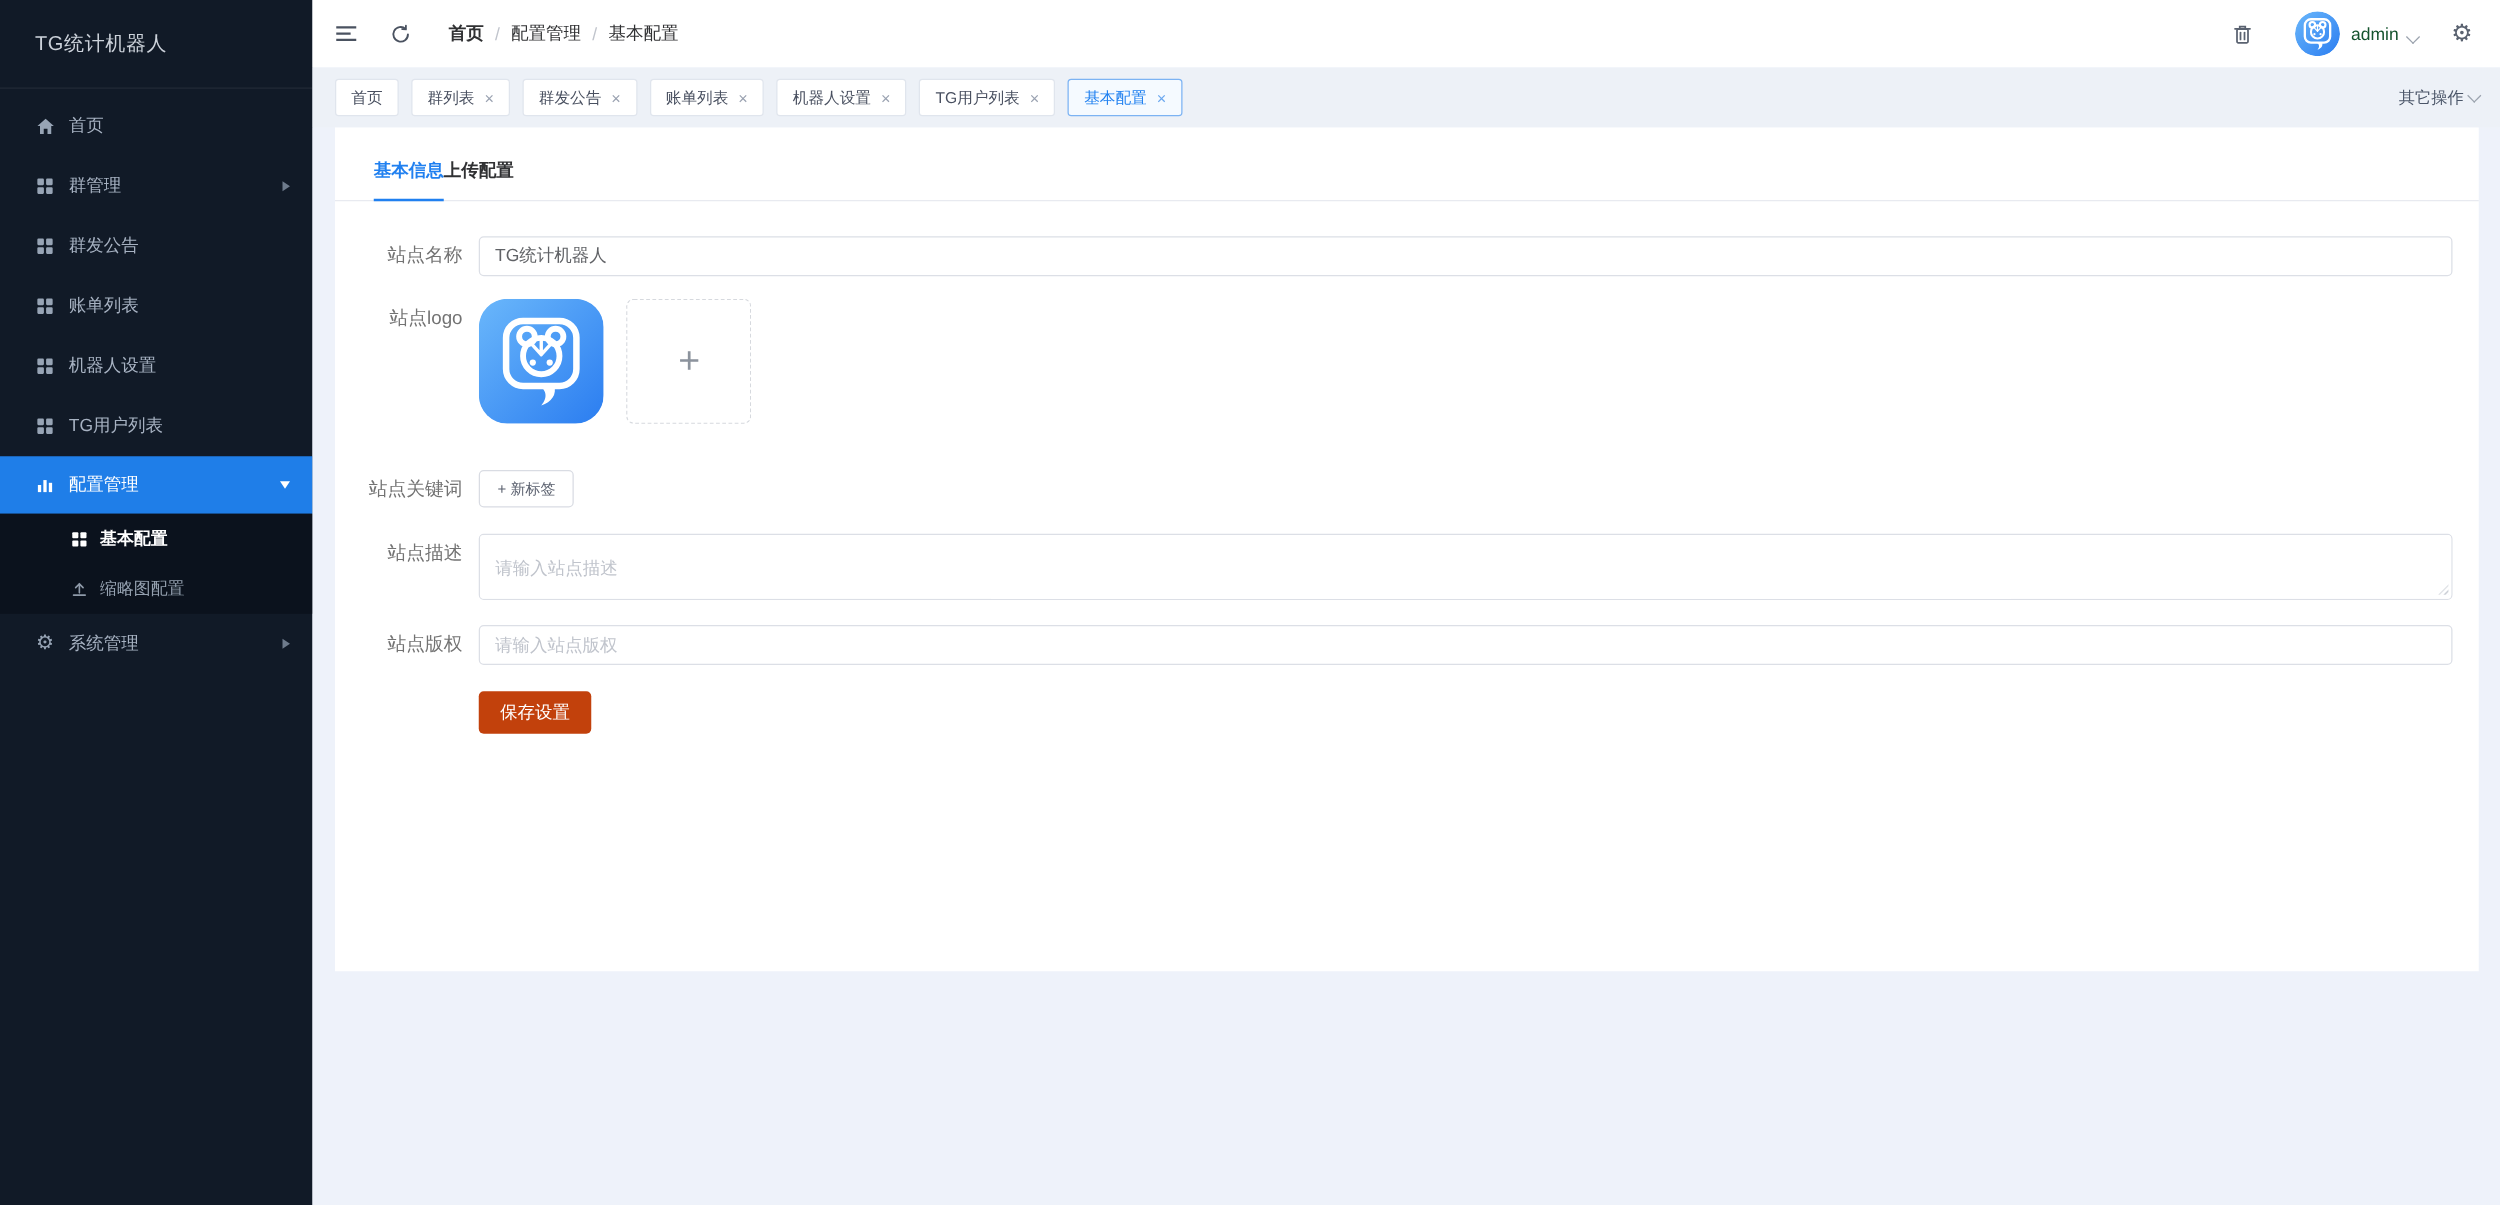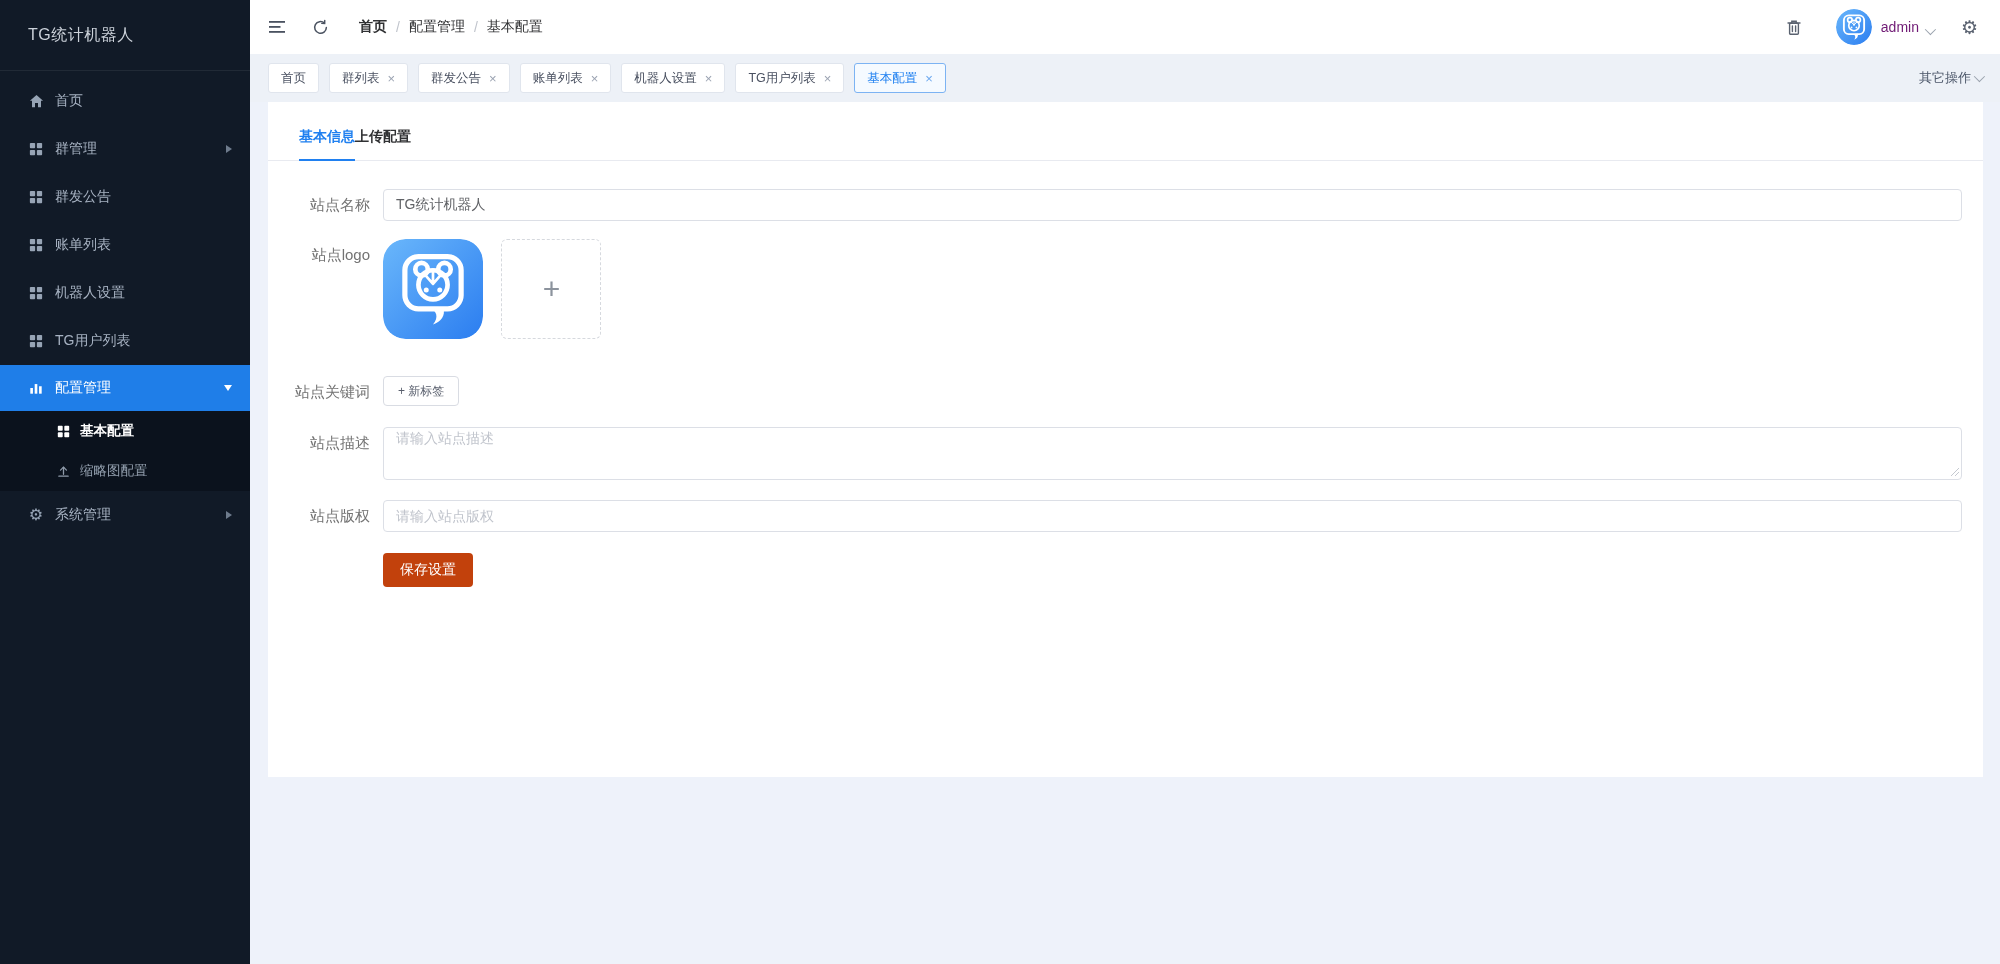--- a/index.html
+++ b/index.html
@@ -31,21 +31,21 @@
   .navbar{height:54px;background:#fff;display:flex;align-items:center;padding:0 22px 0 18px;flex:none;}
   .nav-icon{display:flex;align-items:center;justify-content:center;color:#4a5260;cursor:pointer;}
   .fold{margin-right:26px;}
   .refresh{margin-right:30px;}
   .crumb{display:flex;align-items:center;font-size:14px;color:#303133;gap:9px;}
   .crumb .home{font-weight:bold;}
   .crumb .sep{color:#c0c4cc;}
   .nav-right{margin-left:auto;display:flex;align-items:center;}
   .trash{margin-right:34px;color:#5a6270;}
   .avatar{width:36px;height:36px;border-radius:50%;overflow:hidden;flex:none;cursor:pointer;}
-  .uname{margin-left:9px;font-size:14px;color:#701a75;display:flex;align-items:flex-end;gap:6px;cursor:pointer;}
+  .uname{margin-left:9px;font-size:14px;color:#14532d;display:flex;align-items:flex-end;gap:6px;cursor:pointer;}
   .chev{width:7px;height:7px;border-right:1.5px solid #9aa2ad;border-bottom:1.5px solid #9aa2ad;transform:rotate(45deg) translateY(-2px);}
   .settings{margin-left:28px;font-size:19px;color:#5a6270;}
 
   
   .tabstrip{height:48px;background:#edf1f7;display:flex;align-items:center;padding:0 18px;gap:10px;flex:none;}
   .chip{height:28px;background:#fff;border:1px solid #e0e5ed;border-radius:3px;display:flex;align-items:center;
     padding:0 12px;font-size:12.5px;color:#495060;gap:8px;cursor:pointer;white-space:nowrap;}
   .chip .x{color:#9aa2b1;font-size:13px;line-height:1;}
   .chip.active{border-color:#7cb3f3;color:#2080f0;background:#f5faff;}
   .chip.active .x{color:#6aa7ef;}
@@ -68,21 +68,21 @@
   .mb18{margin-bottom:18px;} .mb37{margin-bottom:37px;} .mb19{margin-bottom:19px;}
   .mb20{margin-bottom:20px;} .mb21{margin-bottom:21px;}
   .logo-box{width:100px;height:100px;border-radius:22px;overflow:hidden;display:inline-block;vertical-align:top;cursor:pointer;}
   .upload-box{width:100px;height:100px;box-sizing:border-box;border:1px dashed #d6d9de;border-radius:6px;
     display:inline-flex;align-items:center;justify-content:center;margin-left:14px;vertical-align:top;
     color:#8c939d;font-size:30px;font-weight:300;cursor:pointer;background:#fff;}
   .tagbtn{height:30px;box-sizing:border-box;border:1px solid #d9dce3;border-radius:4px;background:#fff;
     padding:0 14px;font-size:12px;color:#595f6d;cursor:pointer;font-family:inherit;}
   .ta-wrap{position:relative;}
   .ta{box-sizing:border-box;width:100%;height:53px;border:1px solid #dcdfe6;border-radius:4px;
-    padding:2px 12px;font-size:14px;color:#606266;resize:none;outline:none;font-family:inherit;display:block;}
+    padding:18px 12px;font-size:14px;color:#606266;resize:none;outline:none;font-family:inherit;display:block;}
   .ta-wrap::after{content:"";position:absolute;right:3px;bottom:4px;width:10px;height:10px;
     background:repeating-linear-gradient(135deg,transparent,transparent 2px,#c5c9d0 2px,#c5c9d0 3px);
     clip-path:polygon(100% 0,100% 100%,0 100%);}
   .savebtn{height:34px;background:#c2410c;border:none;border-radius:4px;color:#fff;font-size:14px;
     padding:0 17px;cursor:pointer;font-family:inherit;}
   .watermark{position:absolute;left:620px;top:348px;font-size:45px;font-weight:800;font-style:italic;
     color:#e7e7e7;letter-spacing:5px;pointer-events:none;z-index:5;white-space:nowrap;}
   svg{display:block;}
 </style>
 </head>

